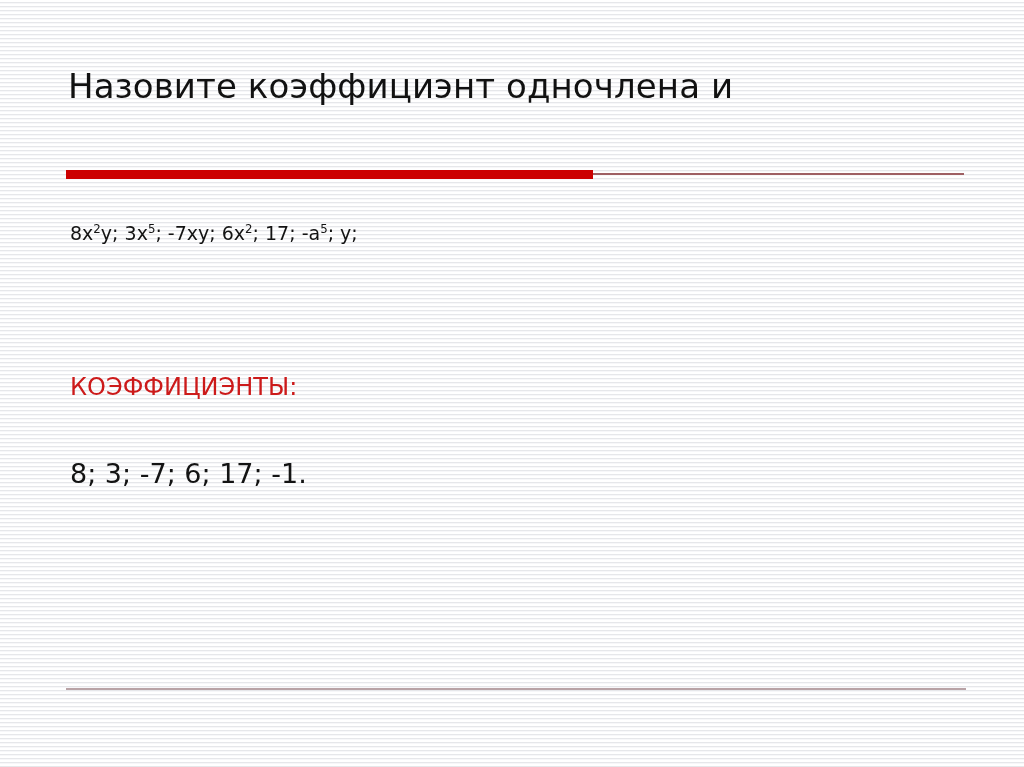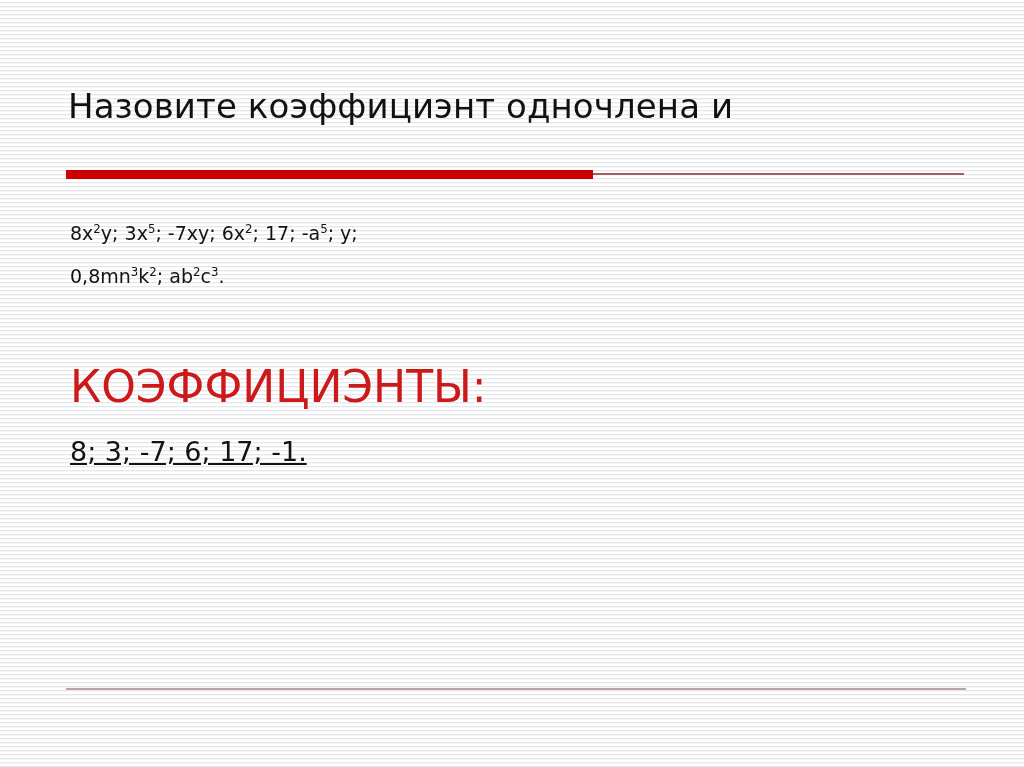--- a/index.html
+++ b/index.html
@@ -39,21 +39,20 @@
     left: 68px;
     top: 66px;
     width: 900px;
   }
   .title-line {
     font-size: 34px;
     line-height: 41px;
     color: #111111;
     letter-spacing: 0.1px;
     white-space: nowrap;
-    margin-top: 20px;
   }
 
   
   .divider {
     position: absolute;
     left: 66px;
     top: 170px;
     width: 898px;
     height: 9px;
   }
@@ -90,36 +89,35 @@
     font-size: 0.62em;
     vertical-align: super;
     line-height: 0;
   }
 
   
   .section-heading {
     position: absolute;
     left: 70px;
     top: 366px;
-    font-size: 44px;
+    font-size: 24px;
     line-height: 42px;
     color: #cc1a1a;
     white-space: nowrap;
   }
 
   
   .answers {
     position: absolute;
     left: 70px;
-    top: 434px;
+    top: 456px;
     font-size: 27px;
     line-height: 36px;
     color: #131313;
     white-space: nowrap;
-    text-decoration: underline;
   }
 
   
   .bottom-rule {
     position: absolute;
     left: 66px;
     top: 688px;
     width: 900px;
     height: 2px;
     background: #b9a3a6;
@@ -142,24 +140,20 @@
   <div class="expr-block">
     <div class="expr-line">
       <span>8x<sup>2</sup>y;</span>
       <span>3x<sup>5</sup>;</span>
       <span>-7xy;</span>
       <span>6x<sup>2</sup>;</span>
       <span>17;</span>
       <span>-a<sup>5</sup>;</span>
       <span>y;</span>
     </div>
-    <div class="expr-line">
-      <span>0,8mn<sup>3</sup>k<sup>2</sup>;</span>
-      <span>ab<sup>2</sup>c<sup>3</sup>.</span>
-    </div>
   </div>
 
   <div class="section-heading">КОЭФФИЦИЭНТЫ:</div>
 
   <div class="answers">8; 3; -7; 6; 17; -1.</div>
 
   <div class="bottom-rule"></div>
 
 </div>
 

